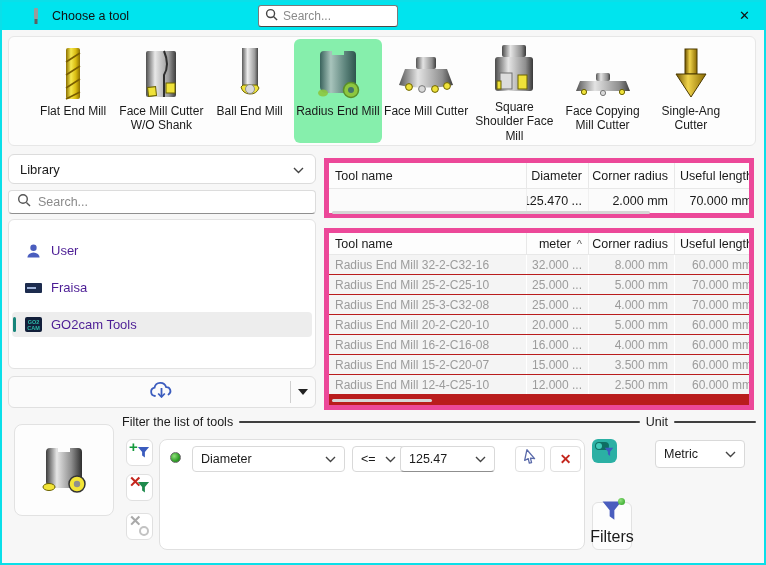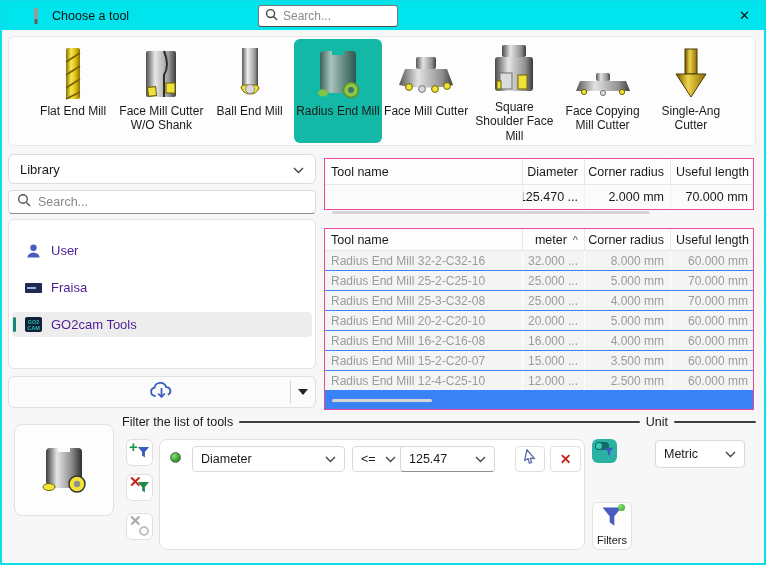--- a/index.html
+++ b/index.html
@@ -14,21 +14,21 @@
     border:1px solid #7a7a7a; border-bottom-color:#4a4a4a; border-radius:3px;
     display:flex; align-items:center; padding:0 6px; gap:5px; }
   .t-search input{ border:none; outline:none; width:100px; font-size:12px; color:#333;
     font-family:"Liberation Sans",sans-serif; background:transparent;}
   .t-search input::placeholder{ color:#8a8a8a; }
   .close{ position:absolute; right:14px; top:6px; font-size:13px; color:#101010; cursor:default;}
 
   .tools-panel{ position:absolute; left:6px; top:34px; width:748px; height:110px; background:#fdfdfd;
     border:1px solid #e7e7e7; border-radius:6px; display:flex; padding:2px 20px; }
   .tool-item{ width:92.5px; display:flex; flex-direction:column; align-items:center; padding-top:4px; }
-  .tool-item.selected{ background:#14b8a6; border-radius:6px; }
+  .tool-item.selected{ background:#86efac; border-radius:6px; }
   .ticon{ height:58px; display:flex; align-items:flex-end; justify-content:center; }
   .tlabel{ font-size:12px; color:#1a1a1a; text-align:center; line-height:1.2; margin-top:3px; }
 
   .lib-select{ position:absolute; left:6px; top:152px; width:308px; height:30px; background:#fff;
     border:1px solid #dcdcdc; border-radius:6px; display:flex; align-items:center; padding:0 11px;
     font-size:13px; color:#1a1a1a; justify-content:space-between; }
   .l-search{ position:absolute; left:6px; top:188px; width:308px; height:24px; background:#fff;
     border:1px solid #dcdcdc; border-bottom:1px solid #8f8f8f; border-radius:4px;
     display:flex; align-items:center; padding:0 8px; gap:7px; }
   .l-search input{ border:none; outline:none; width:240px; font-size:12.5px; color:#333;
@@ -41,21 +41,21 @@
   .lib-item.selected{ background:#ededed; }
   .lib-item.selected::before{ content:""; position:absolute; left:1px; top:5px; width:3px; height:15px;
     background:#17857a; border-radius:2px; }
   .lib-ico{ width:17px; display:flex; justify-content:center; }
   .dl-btn{ position:absolute; left:6px; top:374px; width:308px; height:32px; background:#fbfbfb;
     border:1px solid #e0e0e0; border-radius:6px; display:flex; align-items:center; justify-content:center; }
   .dl-sep{ position:absolute; right:24px; top:4px; bottom:4px; width:1px; background:#cfcfcf; }
   .dl-arrow{ position:absolute; right:7px; top:12px; width:0; height:0;
     border-left:5px solid transparent; border-right:5px solid transparent; border-top:6px solid #222; }
 
-  .tbl{ position:absolute; left:322px; width:430px; background:#3b82f6; border:1px solid #ec4899;
+  .tbl{ position:absolute; left:322px; width:430px; background:#b91c1c; border:5px solid #ec4899;
     overflow:hidden; }
   .tbl-h{ display:grid; grid-template-columns:198px 62px 86px 84px; background:#fdfdfd; }
   .tbl-h > div{ font-size:12.5px; color:#1a1a1a; display:flex; align-items:center;
     border-right:1px solid #e8e8e8; border-bottom:1px solid #e8e8e8; padding:0 6px; white-space:nowrap; overflow:hidden;}
   .tbl-h > div:last-child{ border-right:none; }
   .num{ justify-content:flex-end; text-align:right; }
   .t1{ top:156px; }
   .t1 .tbl-h > div{ height:26px; }
   .t1-row{ display:grid; grid-template-columns:198px 62px 86px 84px; }
   .t1-row > div{ height:24px; font-size:12.5px; color:#1a1a1a; display:flex; align-items:center;
@@ -107,21 +107,21 @@
   .toggle-knob{ position:absolute; left:4px; top:4px; width:6px; height:6px; background:#3fcab9; border-radius:50%; }
   .toggle-fun{ position:absolute; right:3px; bottom:2px; }
 
   .unit-select{ position:absolute; left:653px; top:438px; width:90px; height:28px; }
   .filters-btn{ position:absolute; left:590px; top:500px; width:40px; height:48px; background:#fdfdfd;
     border:1px solid #e2e2e2; border-radius:6px; display:flex; flex-direction:column; align-items:center;
     justify-content:flex-end; padding-bottom:3px; }
   .filters-btn .fb-ico{ position:relative; margin-bottom:2px; }
   .fb-dot{ position:absolute; right:-2px; top:-2px; width:7px; height:7px; border-radius:50%;
     background:radial-gradient(circle at 35% 35%, #8fe07a, #27a01f); }
-  .filters-btn .fb-label{ font-size:11px; color:#1a1a1a; }
+  .filters-btn .fb-label{ font-size:16px; color:#1a1a1a; }
   .chev{ flex:none; }
 </style>
 </head>
 <body>
 
 <div class="window">
 
   <div class="titlebar">
     <span class="app-icon">
       <svg width="8" height="17" viewBox="0 0 8 17">

